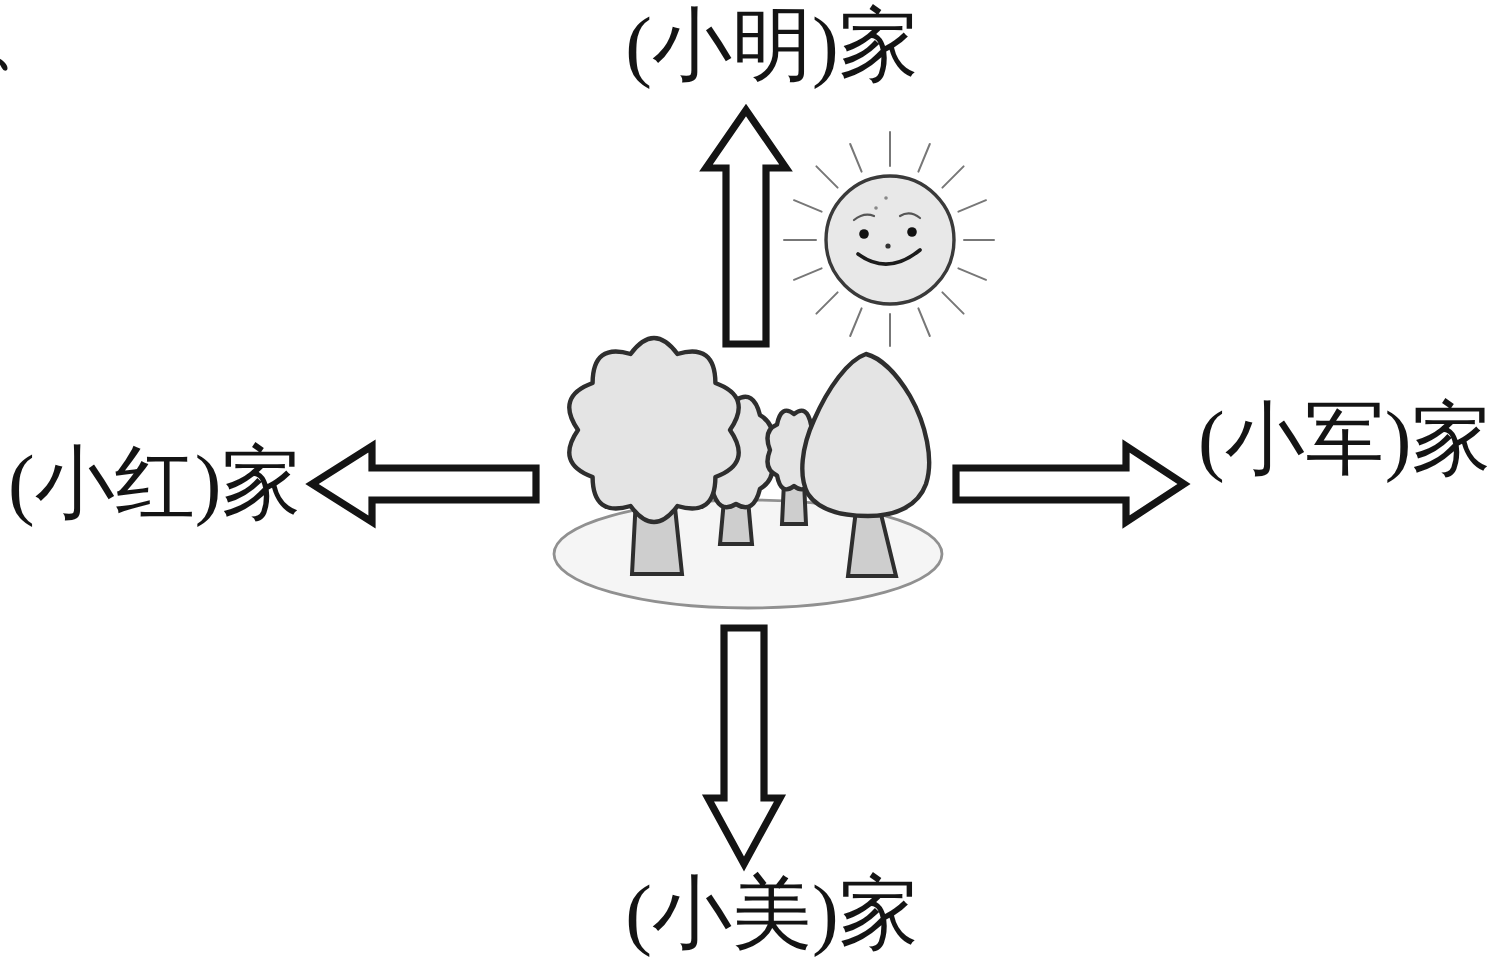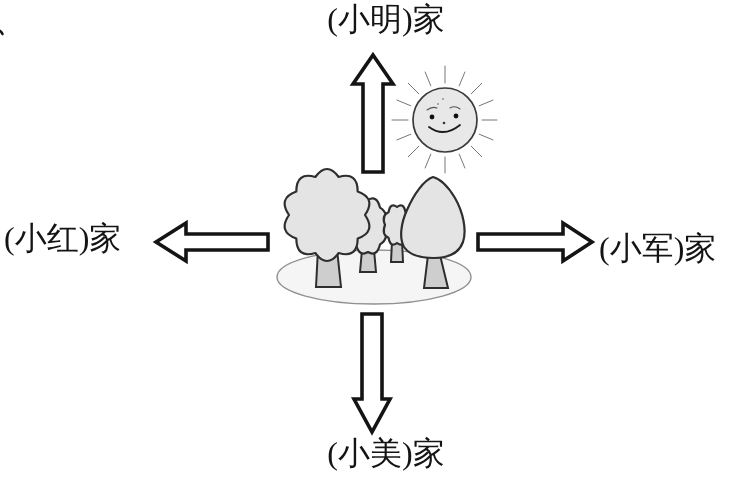--- a/index.html
+++ b/index.html
@@ -1,27 +1,27 @@
 <!DOCTYPE html>
 <html style="--ink: #141414; --arrow-fill: #ffffff; --canopy-fill: #e4e4e4; --trunk-fill: #cecece; --sun-fill: #e8e8e8; --ground-fill: #f5f5f5; --ground-line: #909090; --ray: #777777;"><head>
 <meta charset="utf-8">
 <style>
   html,body{margin:0;padding:0;background:#fff;}
   .stage{
     position:relative;width:750px;height:484px;background:#fff;overflow:hidden;
     font-family:"Liberation Serif","DejaVu Serif",serif;color:var(--ink,#141414);
   }
   .label{
-    position:absolute;font-size:32px;line-height:1;white-space:nowrap;
+    position:absolute;font-size:40px;line-height:1;white-space:nowrap;
     color:var(--ink,#141414);
   }
   .label-north{left:386px;top:3px;transform:translateX(-50%);}
   .label-south{left:386px;top:437px;transform:translateX(-50%);text-align:center;}
   .label-west{left:4px;top:222px;}
-  .label-east{left:599px;top:232px;}
+  .label-east{left:599px;top:200px;}
   .corner-mark{position:absolute;left:-7px;top:1px;font-size:36px;line-height:1;}
   svg.diagram{position:absolute;left:0;top:0;}
   .arrow{fill:var(--arrow-fill,#fff);stroke:var(--ink,#141414);stroke-width:3.6;}
   .ground{fill:var(--ground-fill,#f5f5f5);stroke:var(--ground-line,#909090);stroke-width:1.4;}
   .canopy{fill:var(--canopy-fill,#e4e4e4);stroke:#2e2e2e;stroke-width:2.2;stroke-linejoin:round;}
   .trunk{fill:var(--trunk-fill,#cecece);stroke:#2e2e2e;stroke-width:2;}
   .sun-body{fill:var(--sun-fill,#e8e8e8);stroke:#3a3a3a;stroke-width:1.7;}
   .ray{stroke:var(--ray,#777);stroke-width:1;stroke-linecap:round;}
   .face-line{stroke:#1c1c1c;stroke-width:1.8;fill:none;stroke-linecap:round;}
   .brow{stroke:#555;stroke-width:1.1;fill:none;stroke-linecap:round;}

